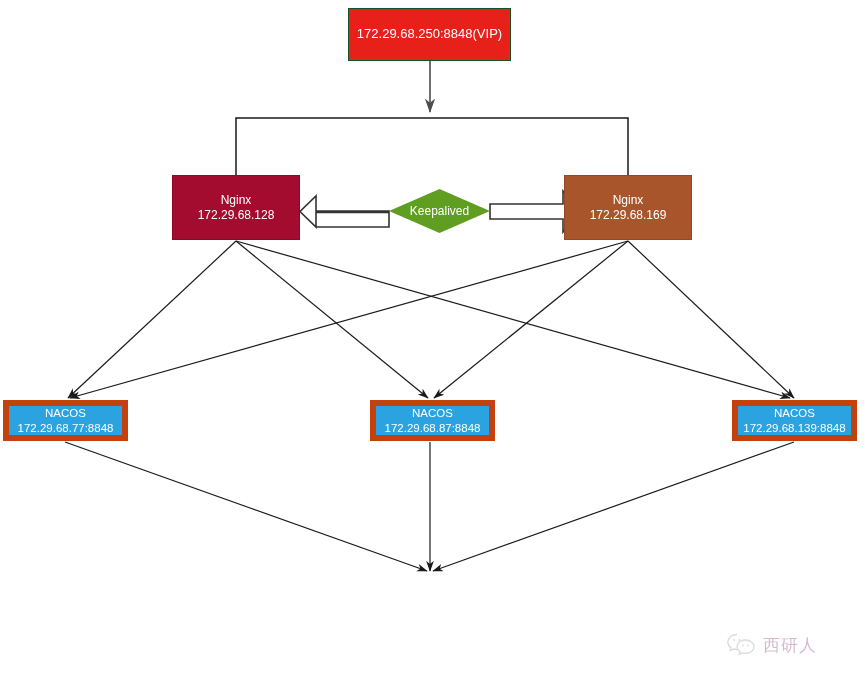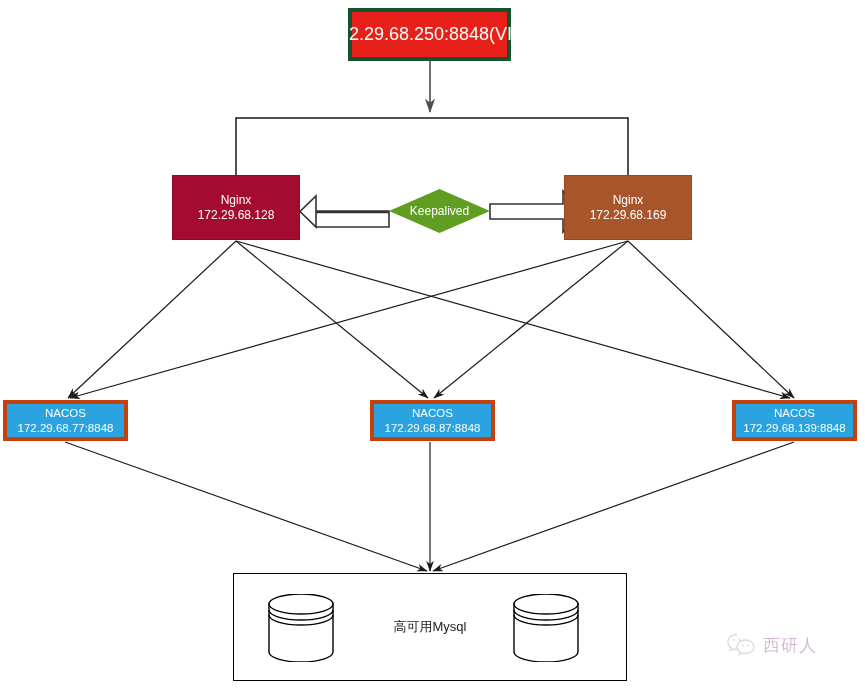--- a/index.html
+++ b/index.html
@@ -41,22 +41,22 @@
     white-space: nowrap;
   }
 
   
   #vip-node {
     left: 348px;
     top: 8px;
     width: 163px;
     height: 53px;
     background: #e8201a;
-    border: 4px solid #14532d;
-    font-size: 18px;
+    border: 1px solid #14532d;
+    font-size: 13px;
   }
 
   
   #nginx-left-node {
     left: 172px;
     top: 175px;
     width: 128px;
     height: 65px;
     background: #a30c2e;
     border: 1px solid #8d0a27;
@@ -71,21 +71,21 @@
     border: 1px solid #934826;
     font-size: 12px;
   }
 
   
   .nacos {
     top: 400px;
     width: 125px;
     height: 41px;
     background: #2AA3E0;
-    border: 4px solid #c2410c;
+    border: 6px solid #c2410c;
     font-size: 11.5px;
   }
   #nacos-1-node { left: 3px; }
   #nacos-2-node { left: 370px; }
   #nacos-3-node { left: 732px; }
 
   
   #keepalived-node {
     position: absolute;
     left: 389px;
@@ -238,42 +238,20 @@
   <div class="node nacos" id="nacos-2-node">
     <span class="ln">NACOS</span>
     <span class="ln">172.29.68.87:8848</span>
   </div>
 
   <div class="node nacos" id="nacos-3-node">
     <span class="ln">NACOS</span>
     <span class="ln">172.29.68.139:8848</span>
   </div>
 
-  <div id="mysql-container-node">
-
-    <svg class="db-cyl" id="db-left" viewBox="0 0 68 68" xmlns="http://www.w3.org/2000/svg">
-      <g fill="#ffffff" stroke="#000000" stroke-width="1.4">
-        <path d="M2,10 L2,58 A32,10 0 0 0 66,58 L66,10 Z"></path>
-        <ellipse cx="34" cy="10" rx="32" ry="10"></ellipse>
-        <path d="M2,16 A32,10 0 0 0 66,16" fill="none"></path>
-        <path d="M2,21 A32,10 0 0 0 66,21" fill="none"></path>
-      </g>
-    </svg>
-
-    <svg class="db-cyl" id="db-right" viewBox="0 0 68 68" xmlns="http://www.w3.org/2000/svg">
-      <g fill="#ffffff" stroke="#000000" stroke-width="1.4">
-        <path d="M2,10 L2,58 A32,10 0 0 0 66,58 L66,10 Z"></path>
-        <ellipse cx="34" cy="10" rx="32" ry="10"></ellipse>
-        <path d="M2,16 A32,10 0 0 0 66,16" fill="none"></path>
-        <path d="M2,21 A32,10 0 0 0 66,21" fill="none"></path>
-      </g>
-    </svg>
-
-    <div id="mysql-label">高可用Mysql</div>
-  </div>
 
   <div id="watermark">
     <svg width="30" height="26" viewBox="0 0 30 26" xmlns="http://www.w3.org/2000/svg">
       <g fill="none" stroke="#888888" stroke-width="1.3">
         <path d="M11,2.5 C5.8,2.5 1.8,5.9 1.8,10 C1.8,12.3 3.1,14.4 5.2,15.8
                  L4.3,18.6 L7.6,17 C8.7,17.3 9.8,17.5 11,17.5"></path>
         <circle cx="8.2" cy="8" r="0.95" fill="#888888" stroke="none"></circle>
         <circle cx="13.6" cy="8" r="0.95" fill="#888888" stroke="none"></circle>
         <path d="M19.5,8 C24.2,8 28,11 28,14.7 C28,18.4 24.2,21.4 19.5,21.4
                  C18.4,21.4 17.4,21.2 16.4,20.9 L13.2,22.4 L14.1,19.8

